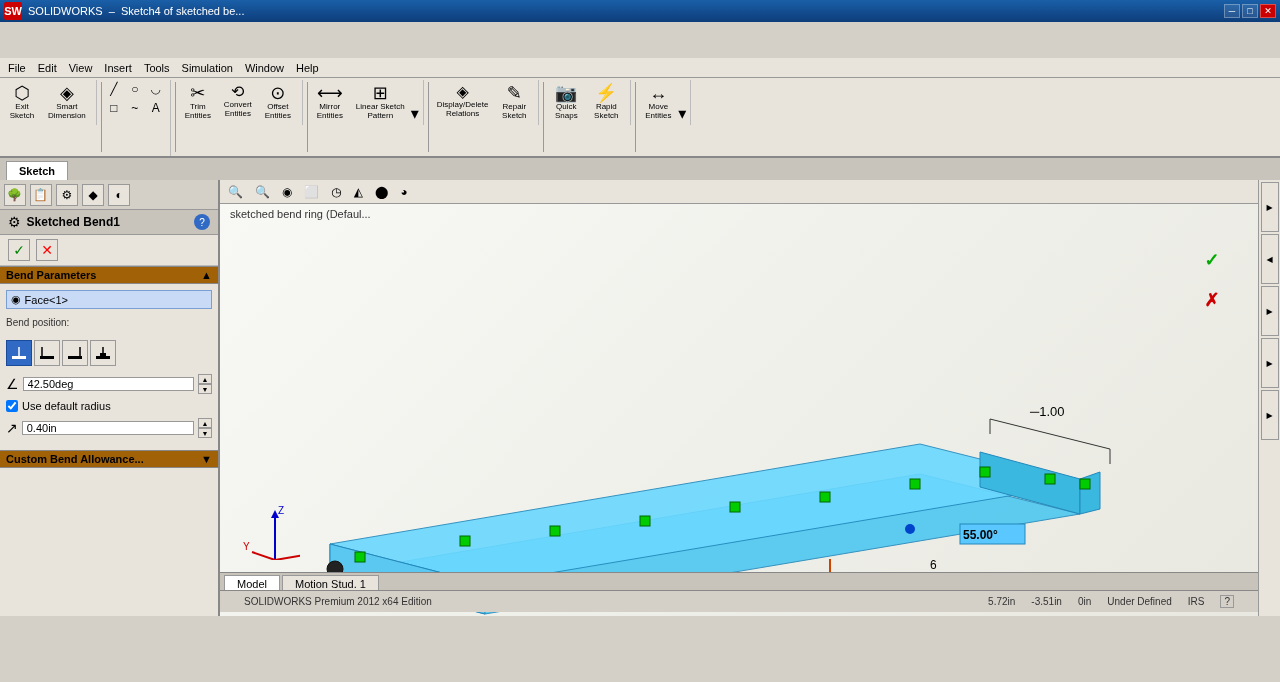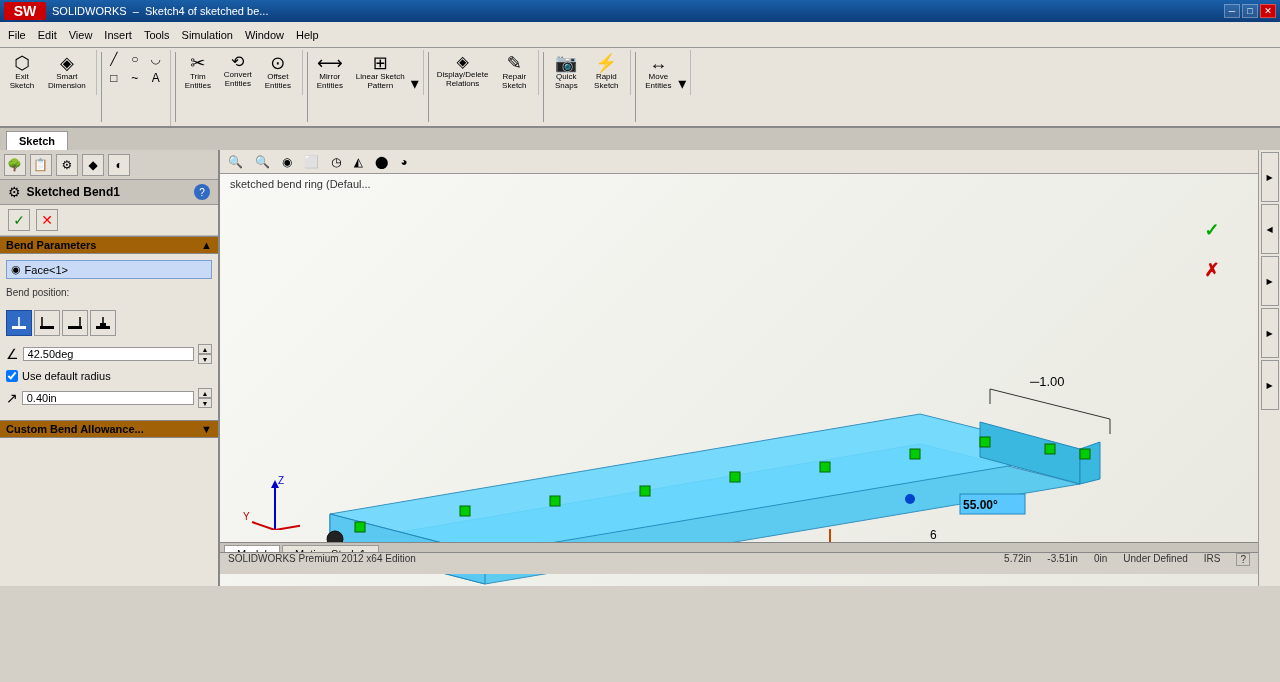--- a/index.html
+++ b/index.html
@@ -1,27 +1,27 @@
 <!DOCTYPE html>
 <html><head>
   <meta charset="utf-8">
   <style>
     * { margin: 0; padding: 0; box-sizing: border-box; }
     body { width: 1280px; height: 682px; overflow: hidden; font-family: 'Segoe UI', Tahoma, Arial, sans-serif; font-size: 11px; background: #d4d0c8; }
 
     
     #titlebar { height: 22px; background: linear-gradient(to bottom, #1a5fa8, #0d3d7a); display: flex; align-items: center; padding: 0 4px; color: white; font-size: 11px; }
-    #titlebar .logo { width: 42px; height: 18px; background: #cc0000; border-radius: 2px; margin-right: 6px; display: flex; align-items: center; justify-content: center; color: white; font-weight: bold; font-size: 14px; }
+    #titlebar .logo { width: 18px; height: 18px; background: #cc0000; border-radius: 2px; margin-right: 6px; display: flex; align-items: center; justify-content: center; color: white; font-weight: bold; font-size: 11px; }
     #titlebar .title { flex: 1; font-size: 11px; }
     #titlebar .win-controls { display: flex; gap: 2px; }
     #titlebar .win-btn { width: 16px; height: 14px; border: 1px solid rgba(255,255,255,0.3); background: rgba(255,255,255,0.1); color: white; font-size: 9px; display: flex; align-items: center; justify-content: center; cursor: pointer; }
     #titlebar .win-btn.close { background: #cc0000; }
 
     
-    #menubar { height: 26px; background: #e8e4dc; display: flex; align-items: center; padding: 0 2px; border-bottom: 1px solid #999; }
+    #menubar { height: 20px; background: #e8e4dc; display: flex; align-items: center; padding: 0 2px; border-bottom: 1px solid #999; margin-top: 36px; }
     .menu-item { padding: 2px 6px; font-size: 11px; color: #000; cursor: pointer; white-space: nowrap; }
     
     
     #sketch-toolbar { height: 80px; background: #e8e4dc; border-bottom: 2px solid #888; display: flex; align-items: flex-start; padding: 2px; }
     
     .toolbar-btn { display: flex; flex-direction: column; align-items: center; justify-content: center; padding: 3px 5px; cursor: pointer; min-width: 40px; font-size: 9px; color: #000; border: 1px solid transparent; }
     .toolbar-btn .icon { font-size: 18px; line-height: 1; margin-bottom: 1px; }
     .toolbar-btn .label { font-size: 8px; text-align: center; line-height: 1.1; max-width: 55px; }
     
     .toolbar-group { display: flex; align-items: flex-start; border-right: 1px solid #bbb; padding-right: 4px; margin-right: 2px; }
@@ -427,21 +427,21 @@
         <line x1="35" y1="60" x2="12" y2="52" stroke="#cc0000" stroke-width="2"></line>
         <text x="3" y="50" font-size="10" fill="#cc0000">Y</text>
       </svg>
     </div>
 
     <div id="bottom-tabs" style="position:absolute;bottom:22px;left:0;right:0;height:22px;background:#c8c4bc;display:flex;align-items:center;gap:2px;padding:0 4px;border-top:1px solid #888;">
       <div class="bottom-tab active">Model</div>
       <div class="bottom-tab">Motion Stud. 1</div>
     </div>
 
-    <div id="statusbar" style="position:absolute;bottom:12px;left:0;right:0;height:22px;background:#d4d0c8;border-top:1px solid #888;display:flex;align-items:flex-start;padding:0 8px;gap:16px;">
+    <div id="statusbar" style="position:absolute;bottom:4px;left:0;right:0;height:22px;background:#d4d0c8;border-top:1px solid #888;display:flex;align-items:center;padding:0 24px;gap:16px;">
       <span class="status-item">SOLIDWORKS Premium 2012 x64 Edition</span>
       <span style="flex:1;"></span>
       <span class="status-item">5.72in</span>
       <span class="status-item">-3.51in</span>
       <span class="status-item">0in</span>
       <span class="status-item">Under Defined</span>
       <span class="status-item">IRS</span>
       <span class="status-item" style="border:1px solid #999;padding:0 3px;cursor:pointer;">?</span>
     </div>
   </div>

